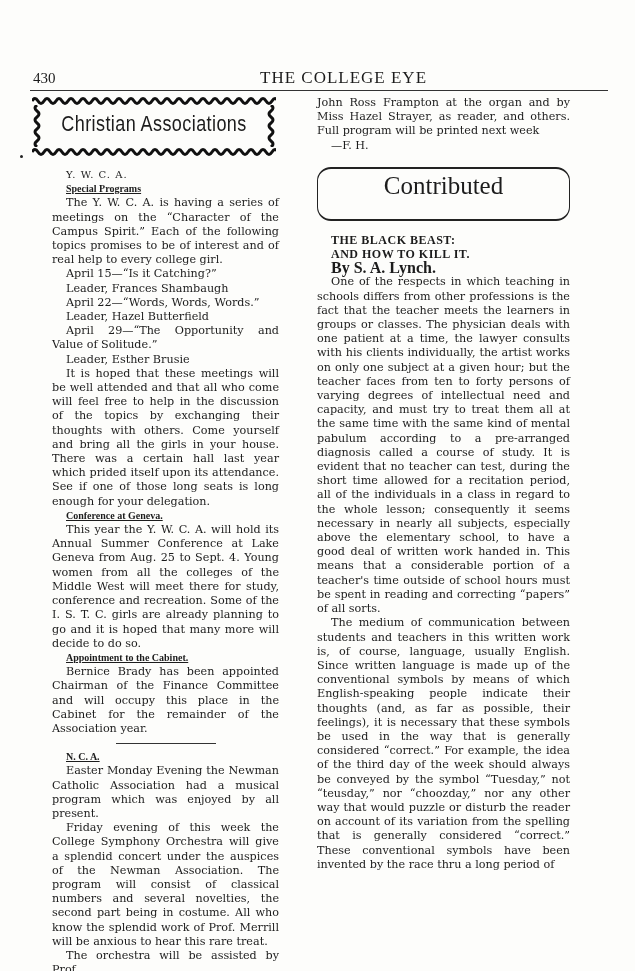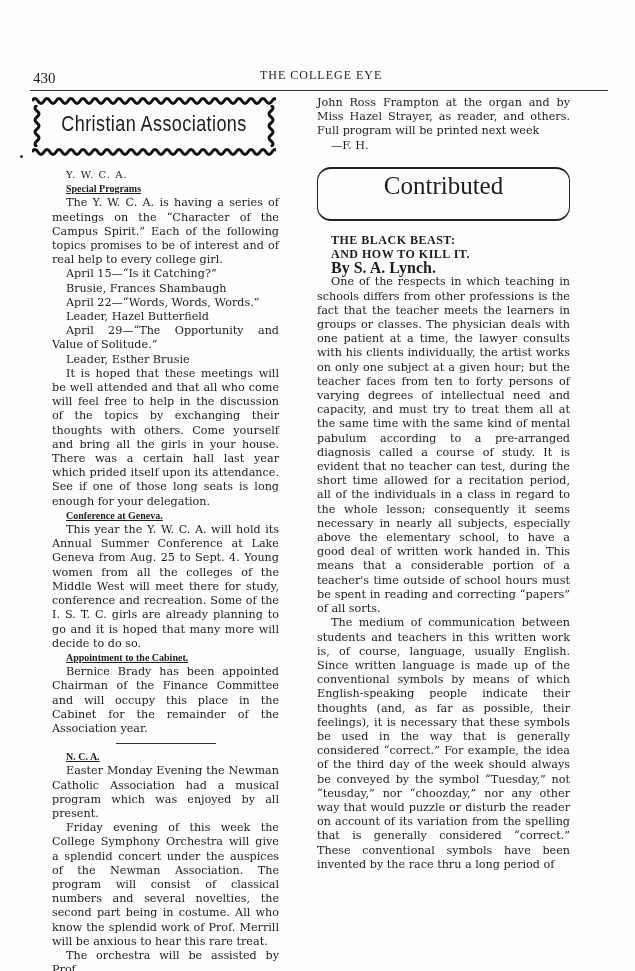--- a/index.html
+++ b/index.html
@@ -6,21 +6,21 @@
     body {
       width: 635px; height: 971px; background: #fdfdfb; color: #1c1c1c;
       font-family: "DejaVu Serif", serif; position: relative; overflow: hidden;
     }
     .page { position: absolute; left: 0; top: 0; width: 534px; height: 971px; }
     .running-head {
       position: absolute; left: 30px; top: 68px; width: 578px; height: 22px;
       border-bottom: 1.5px solid #333;
     }
     .page-num { position: absolute; left: 3px; top: 2px; font-size: 15px; font-family: "Liberation Serif", serif; }
-    .journal-title { position: absolute; left: 230px; top: 0px; font-size: 12px; letter-spacing: 1px; font-family: "Liberation Serif", serif; }
+    .journal-title { position: absolute; left: 230px; top: 0px; font-size: 17px; letter-spacing: 1px; font-family: "Liberation Serif", serif; }
     .col { position: absolute; font-size: 11.2px; line-height: 14.2px; }
     .col-left { left: 52px; top: 195px; width: 227px; }
     .col-right { left: 317px; top: 96px; width: 253px; }
     .col p { margin: 0; text-align: justify; text-indent: 14px; }
     .col p.noind { text-indent: 0; }
     .head-center { text-align: center; font-weight: bold; margin: 0; font-family: "Liberation Serif", serif; font-size: 10px; text-decoration: underline; }
     .head-org { text-align: center; margin: 0; font-size: 10px; letter-spacing: 1px; }
     .right-line { text-align: right; margin: 0; }
     .leader { text-align: right; margin: 0; }
     .item { margin: 0; text-indent: 14px; }
@@ -83,21 +83,21 @@
     </svg>
   </div>
   <span class="dot" style="left:20px; top:155px;"></span>
 
   <div class="col col-left" style="top:168px;">
     <p class="head-org">Y. W. C. A.</p>
     <p class="head-center">Special Programs</p>
     <p>The Y. W. C. A. is having a series of meetings on the “Character of the Campus Spirit.” Each of the following topics promises to be of interest and of real help to every college girl.</p>
 
     <p class="item">April 15—“Is it Catching?”</p>
-    <p class="leader">Brusie, Frances Shambaugh</p>
+    <p class="leader">Leader, Frances Shambaugh</p>
     <p class="item">April 22—“Words, Words, Words.”</p>
     <p class="leader">Leader, Hazel Butterfield</p>
     <p class="item">April 29—“The Opportunity and Value of Solitude.”</p>
     <p class="leader">Leader, Esther Brusie</p>
 
     <p>It is hoped that these meetings will be well attended and that all who come will feel free to help in the discussion of the topics by exchanging their thoughts with others. Come yourself and bring all the girls in your house. There was a certain hall last year which prided itself upon its attendance. See if one of those long seats is long enough for your delegation.</p>
 
     <p class="head-center">Conference at Geneva.</p>
     <p>This year the Y. W. C. A. will hold its Annual Summer Conference at Lake Geneva from Aug. 25 to Sept. 4. Young women from all the colleges of the Middle West will meet there for study, conference and recreation. Some of the I. S. T. C. girls are already planning to go and it is hoped that many more will decide to do so.</p>
 

